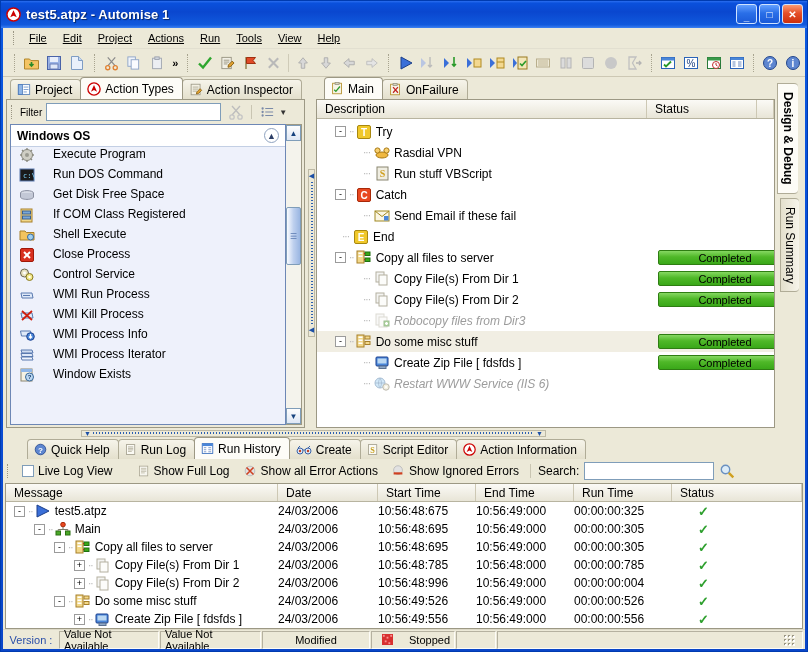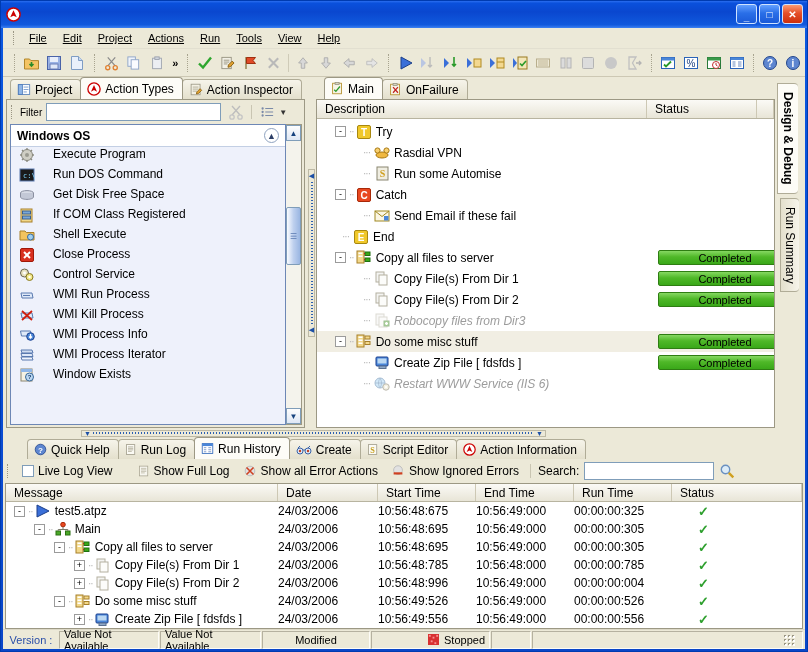--- a/index.html
+++ b/index.html
@@ -220,20 +220,21 @@
 
 <div id="window">
 
   <div id="titlebar">
     <span style="display:inline-flex">
       <svg class="icosvg" width="15" height="15" viewBox="0 0 16 16">
         <circle cx="8" cy="8" r="7" fill="#fff" stroke="#c00" stroke-width="1.6"></circle>
         <path d="M8 3.5 L11.5 11 L8 9.2 L4.5 11 Z" fill="#c00"></path>
       </svg>
     </span>
+    <span id="title-text">test5.atpz - Automise 1</span>
     <div class="win-btns">
       <div class="win-btn">
         <span style="margin-top:5px">_</span>
       </div>
       <div class="win-btn">
         <span>□</span>
       </div>
       <div class="win-btn close">
         <span>✕</span>
       </div>
@@ -713,21 +714,21 @@
               </div>
               <div class="trow">
                 <span style="flex: 0 0 39px;"></span>
                 <span class="tdash" style="flex: 0 0 16px; text-align: right; padding-right: 2px;">···</span>
                 <span class="tico">
                   <svg width="13" height="15" viewBox="0 0 13 15">
                     <rect x="1" y="1" width="11" height="13" fill="#f0eee2" stroke="#8a8670"></rect>
                     <text x="6.5" y="11" font-size="10" font-weight="bold" text-anchor="middle" fill="#d0a020" font-family="serif">S</text>
                   </svg>
                 </span>
-                <span class="tlabel">Run some Automise</span>
+                <span class="tlabel">Run stuff VBScript</span>
               </div>
               <div class="trow">
                 <span style="flex: 0 0 18px;"></span>
                 <span class="texp">-</span>
                 <span class="tdash">··</span>
                 <span class="tico">
                   <svg width="14" height="14" viewBox="0 0 14 14">
                     <rect x="0.5" y="0.5" width="13" height="13" rx="1.5" fill="#e84820" stroke="#a82808"></rect>
                     <text x="7" y="10.5" font-size="10" font-weight="bold" text-anchor="middle" fill="#fff" font-family="sans-serif">C</text>
                   </svg>
@@ -1150,21 +1151,21 @@
               </div>
             </div>
           </div>
       </div>
 
       <div id="statusbar">
         <div class="sb-cell ver" style="width:54px;border:none">Version :</div>
         <div class="sb-cell" style="width:100px">Value Not Available</div>
         <div class="sb-cell" style="width:101px">Value Not Available</div>
         <div class="sb-cell" style="width:108px">Modified</div>
-        <div class="sb-cell" style="width:119px;gap:5px;justify-content:flex-end;padding-left:10px">
+        <div class="sb-cell" style="width:84px;gap:5px;justify-content:space-between;padding-left:10px">
           <span>
             <svg class="icosvg" width="11" height="11" viewBox="0 0 12 12">
                 <rect x="0" y="0" width="12" height="12" fill="#d83030"></rect>
                 <rect x="1" y="1" width="2" height="2" fill="#f89090"></rect>
                 <rect x="5" y="3" width="2" height="2" fill="#f89090"></rect>
                 <rect x="9" y="1" width="2" height="2" fill="#f89090"></rect>
                 <rect x="3" y="7" width="2" height="2" fill="#f89090"></rect>
                 <rect x="7" y="9" width="2" height="2" fill="#f89090"></rect>
               </svg>
           </span>

